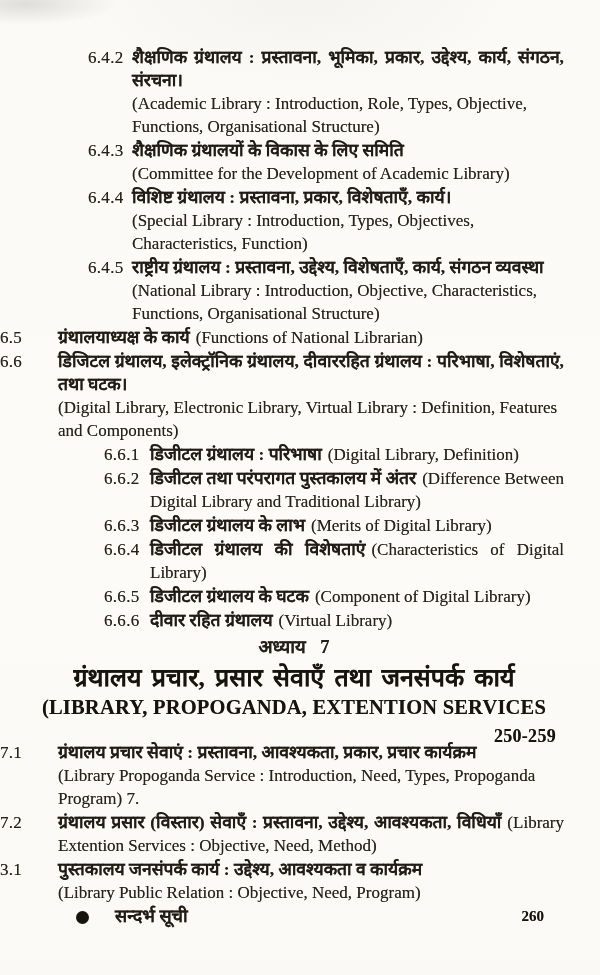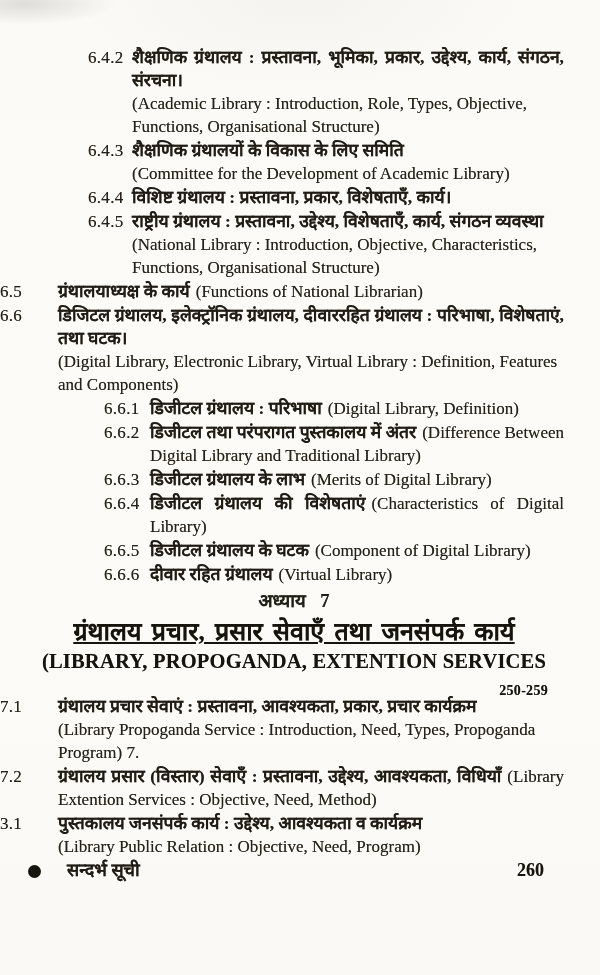--- a/index.html
+++ b/index.html
@@ -32,37 +32,37 @@
   .entry.lvl-sub2{padding-left:104px;}
   .entry.lvl-sub2 .num{width:46px;}
   .entry .txt{flex:1;text-align:justify;}
   .hi{font-size:17.5px;font-weight:600;color:#201c15;}
   .en{font-size:17px;font-weight:400;color:#262219;}
   .en.block{display:block;text-align:left;}
   .en.inline{margin-left:6px;}
 
   .chapter{position:relative;text-align:center;margin-top:3px;padding:0 36px 0 24px;}
   .chapter-label{font-size:18.5px;font-weight:600;word-spacing:10px;line-height:24px;}
-  .chapter-title-hi{font-size:25px;font-weight:700;line-height:33px;margin-top:2px;word-spacing:4px;color:#17130d;text-decoration:underline;}
+  .chapter-title-hi{font-size:25px;font-weight:700;line-height:33px;margin-top:2px;word-spacing:4px;color:#17130d;}
   .chapter-title-en{font-size:20.5px;font-weight:700;line-height:27px;letter-spacing:0.2px;color:#17130d;}
   .en-line2-row{position:relative;}
   .pages{
-    position:absolute;right:16px;top:2px;
-    font-size:14px;font-weight:700;letter-spacing:0.3px;color:#17130d;
+    position:absolute;right:8px;top:2px;
+    font-size:18px;font-weight:700;letter-spacing:0.3px;color:#17130d;
   }
 
   .toc-list.ch7{margin-top:20px;}
 
-  .ref-row{display:flex;align-items:center;padding-left:28px;padding-right:56px;line-height:23px;margin-top:1px;}
+  .ref-row{display:flex;align-items:center;padding-left:76px;padding-right:56px;line-height:23px;margin-top:1px;}
   .bullet{
     flex:none;width:13px;height:13px;border-radius:50%;
     background:#17130d;margin-right:26px;margin-top:2px;
   }
   .ref-label{font-size:18px;font-weight:600;color:#201c15;}
-  .ref-page{margin-left:auto;font-size:18px;font-weight:700;color:#17130d;}
+  .ref-page{margin-left:auto;font-size:15px;font-weight:700;color:#17130d;}
 </style>
 </head>
 <body>
 
 <div class="page">
 
   <div class="toc-list first" id="ch6-list">
   <div class="entry lvl-sub1">
     <span class="num">6.4.2</span>
     <div class="txt">
@@ -73,21 +73,21 @@
   <div class="entry lvl-sub1">
     <span class="num">6.4.3</span>
     <div class="txt">
       <span class="hi">शैक्षणिक ग्रंथालयों के विकास के लिए समिति</span><span class="en block">(Committee for the Development of Academic Library)</span>
     </div>
   </div>
 
   <div class="entry lvl-sub1">
     <span class="num">6.4.4</span>
     <div class="txt">
-      <span class="hi">विशिष्ट ग्रंथालय : प्रस्तावना, प्रकार, विशेषताएँ, कार्य।</span>
+      <span class="hi">विशिष्ट ग्रंथालय : प्रस्तावना, प्रकार, विशेषताएँ, कार्य।</span><span class="en block">(Special Library : Introduction, Types, Objectives, Characteristics, Function)</span>
     </div>
   </div>
 
   <div class="entry lvl-sub1">
     <span class="num">6.4.5</span>
     <div class="txt">
       <span class="hi">राष्ट्रीय ग्रंथालय : प्रस्तावना, उद्देश्य, विशेषताएँ, कार्य, संगठन व्यवस्था</span><span class="en block">(National Library : Introduction, Objective, Characteristics, Functions, Organisational Structure)</span>
     </div>
   </div>
 

